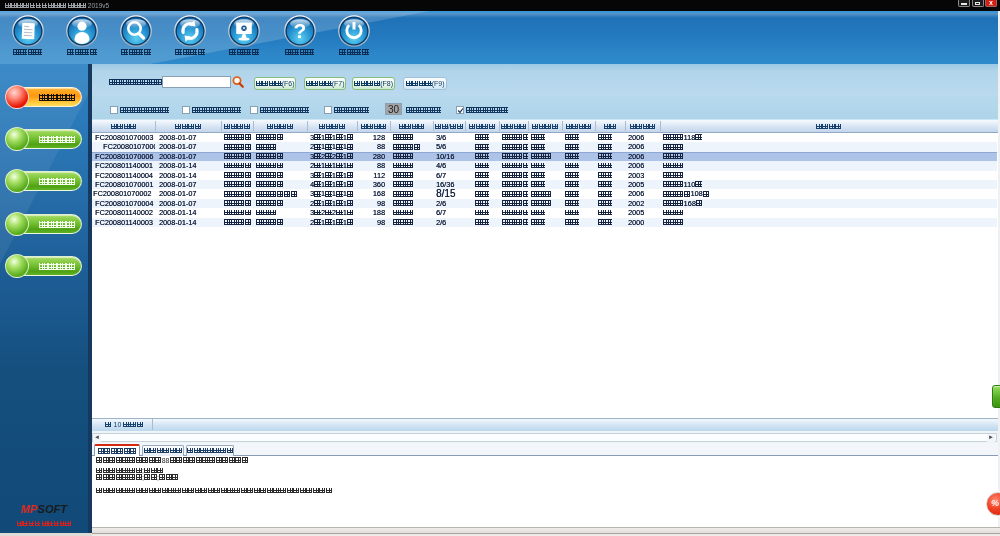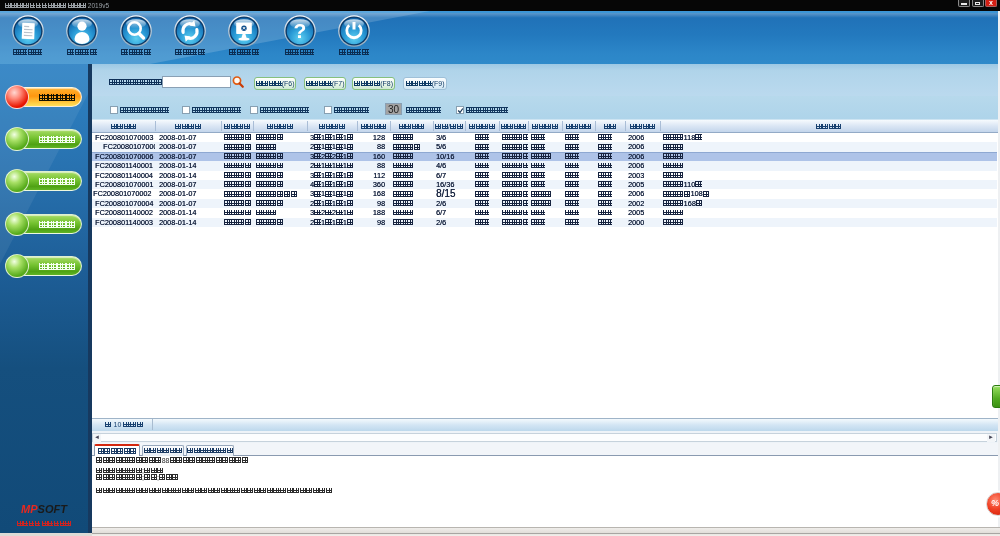--- a/index.html
+++ b/index.html
@@ -320,21 +320,21 @@
 <div class="ab" style="left:562px;top:142.4px;width:33px;padding-left:3px;font-size:7.3px;line-height:9.4px;--g:#16233f;color:#16233f;text-shadow:0.2px 0 0 #16233f;overflow:hidden;white-space:nowrap;"><i class="i"></i><i class="i"></i></div>
 <div class="ab" style="left:595px;top:142.4px;width:30px;padding-left:3px;font-size:7.3px;line-height:9.4px;--g:#16233f;color:#16233f;text-shadow:0.2px 0 0 #16233f;overflow:hidden;white-space:nowrap;"><i class="i"></i><i class="i"></i></div>
 <div class="ab" style="left:625px;top:142.4px;width:35px;padding-left:3px;font-size:7.3px;line-height:9.4px;--g:#16233f;color:#16233f;text-shadow:0.2px 0 0 #16233f;overflow:hidden;white-space:nowrap;">2006</div>
 <div class="ab" style="left:660px;top:142.4px;width:337px;padding-left:3px;font-size:7.3px;line-height:9.4px;--g:#16233f;color:#16233f;text-shadow:0.2px 0 0 #16233f;overflow:hidden;white-space:nowrap;"><i class="i"></i><i class="i"></i><i class="i"></i></div>
 <div class="ab" style="left:92px;top:151.8px;width:905px;height:9.4px;background:#aec3e8;border-top:1px solid #8ea8d2;"></div>
 <div class="ab" style="left:92px;top:151.8px;width:63px;padding-left:3px;font-size:7.3px;line-height:9.4px;--g:#16233f;color:#16233f;text-shadow:0.2px 0 0 #16233f;overflow:hidden;white-space:nowrap;">FC200801070006</div>
 <div class="ab" style="left:155px;top:151.8px;width:66px;padding-left:4px;font-size:7.3px;line-height:9.4px;--g:#16233f;color:#16233f;text-shadow:0.2px 0 0 #16233f;overflow:hidden;white-space:nowrap;">2008-01-07</div>
 <div class="ab" style="left:221px;top:151.8px;width:32px;padding-left:3px;font-size:7.3px;line-height:9.4px;--g:#16233f;color:#16233f;text-shadow:0.2px 0 0 #16233f;overflow:hidden;white-space:nowrap;"><i class="i"></i><i class="i"></i><i class="i"></i><i class="i"></i></div>
 <div class="ab" style="left:253px;top:151.8px;width:54px;padding-left:3px;font-size:7.3px;line-height:9.4px;--g:#16233f;color:#16233f;text-shadow:0.2px 0 0 #16233f;overflow:hidden;white-space:nowrap;"><i class="i"></i><i class="i"></i><i class="i"></i><i class="i"></i></div>
 <div class="ab" style="left:307px;top:151.8px;width:50px;padding-left:3px;font-size:7.3px;line-height:9.4px;--g:#16233f;color:#16233f;text-shadow:0.2px 0 0 #16233f;overflow:hidden;white-space:nowrap;">3<i class="i"></i>2<i class="i"></i>2<i class="i"></i>1<i class="i"></i></div>
-<div class="ab" style="left:357px;top:151.8px;width:33px;text-align:right;padding-right:5px;font-size:7.3px;line-height:9.4px;--g:#16233f;color:#16233f;text-shadow:0.2px 0 0 #16233f;overflow:hidden;white-space:nowrap;">160</div>
+<div class="ab" style="left:357px;top:151.8px;width:33px;text-align:right;padding-right:5px;font-size:7.3px;line-height:9.4px;--g:#16233f;color:#16233f;text-shadow:0.2px 0 0 #16233f;overflow:hidden;white-space:nowrap;">280</div>
 <div class="ab" style="left:390px;top:151.8px;width:43px;padding-left:3px;font-size:7.3px;line-height:9.4px;--g:#16233f;color:#16233f;text-shadow:0.2px 0 0 #16233f;overflow:hidden;white-space:nowrap;"><i class="i"></i><i class="i"></i><i class="i"></i></div>
 <div class="ab" style="left:433px;top:151.8px;width:32px;padding-left:3px;font-size:7.3px;line-height:9.4px;--g:#16233f;color:#16233f;text-shadow:0.2px 0 0 #16233f;overflow:hidden;white-space:nowrap;">10/16</div>
 <div class="ab" style="left:465px;top:151.8px;width:34px;text-align:center;font-size:7.3px;line-height:9.4px;--g:#16233f;color:#16233f;text-shadow:0.2px 0 0 #16233f;overflow:hidden;white-space:nowrap;"><i class="i"></i><i class="i"></i></div>
 <div class="ab" style="left:499px;top:151.8px;width:29px;padding-left:3px;font-size:7.3px;line-height:9.4px;--g:#16233f;color:#16233f;text-shadow:0.2px 0 0 #16233f;overflow:hidden;white-space:nowrap;"><i class="i"></i><i class="i"></i><i class="i"></i><i class="i"></i></div>
 <div class="ab" style="left:528px;top:151.8px;width:34px;padding-left:3px;font-size:7.3px;line-height:9.4px;--g:#16233f;color:#16233f;text-shadow:0.2px 0 0 #16233f;overflow:hidden;white-space:nowrap;"><i class="i"></i><i class="i"></i><i class="i"></i></div>
 <div class="ab" style="left:562px;top:151.8px;width:33px;padding-left:3px;font-size:7.3px;line-height:9.4px;--g:#16233f;color:#16233f;text-shadow:0.2px 0 0 #16233f;overflow:hidden;white-space:nowrap;"><i class="i"></i><i class="i"></i></div>
 <div class="ab" style="left:595px;top:151.8px;width:30px;padding-left:3px;font-size:7.3px;line-height:9.4px;--g:#16233f;color:#16233f;text-shadow:0.2px 0 0 #16233f;overflow:hidden;white-space:nowrap;"><i class="i"></i><i class="i"></i></div>
 <div class="ab" style="left:625px;top:151.8px;width:35px;padding-left:3px;font-size:7.3px;line-height:9.4px;--g:#16233f;color:#16233f;text-shadow:0.2px 0 0 #16233f;overflow:hidden;white-space:nowrap;">2006</div>
 <div class="ab" style="left:660px;top:151.8px;width:337px;padding-left:3px;font-size:7.3px;line-height:9.4px;--g:#16233f;color:#16233f;text-shadow:0.2px 0 0 #16233f;overflow:hidden;white-space:nowrap;"><i class="i"></i><i class="i"></i><i class="i"></i></div>
 <div class="ab" style="left:92px;top:161.2px;width:905px;height:9.4px;background:#eef4fb;"></div>

